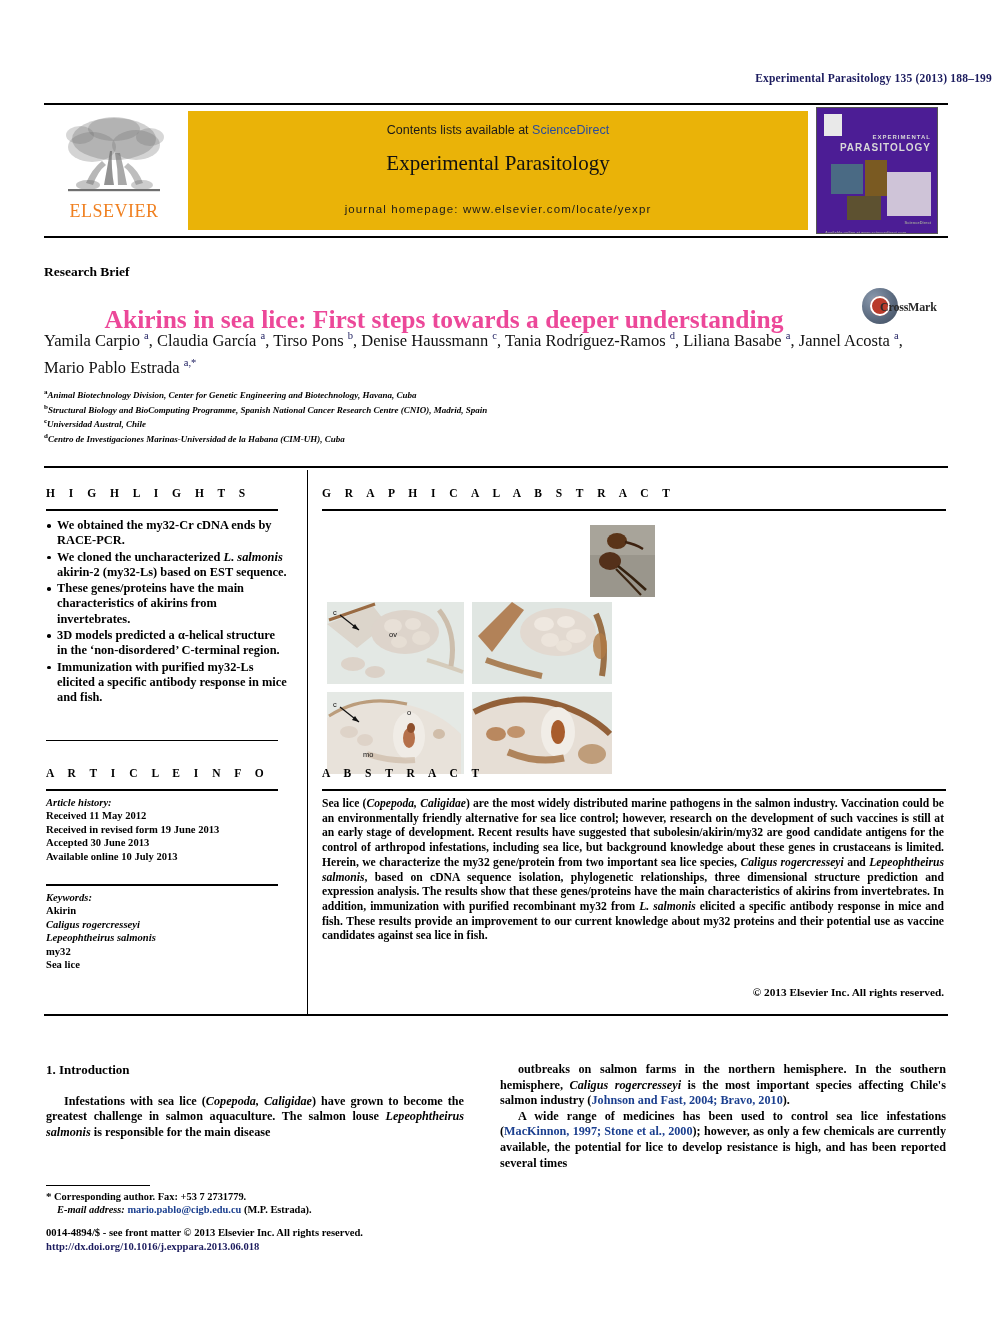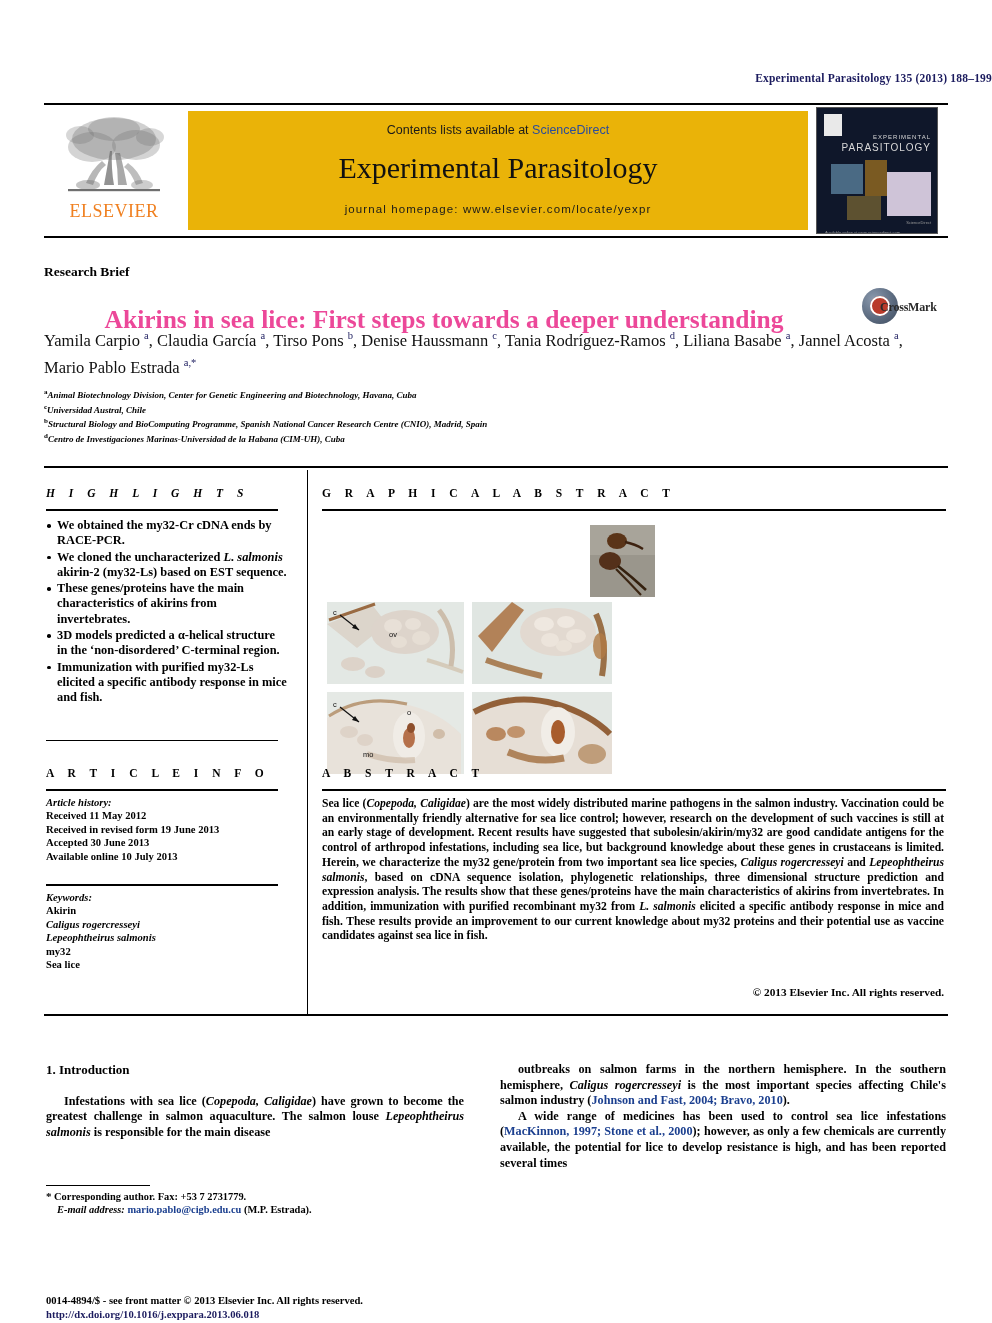--- a/index.html
+++ b/index.html
@@ -82,42 +82,43 @@
     font-size: 12.5px;
     color: #1a1a1a;
   }
   .sd-link { color: #2b4c9b; }
   .journal-name {
     position: absolute;
     left: 0; top: 40px;
     width: 620px;
     text-align: center;
     font-family: "Liberation Serif", serif;
-    font-size: 30px;
+    font-size: 21px;
     color: #111;
   }
   .homepage-line {
     position: absolute;
     left: 0; top: 92px;
     width: 620px;
     text-align: center;
     font-family: "Liberation Sans", sans-serif;
     font-size: 11.5px;
     letter-spacing: 1.1px;
     color: #1a1a1a;
   }
   
   .cover {
     position: absolute;
     left: 772px; top: 0px;
     width: 122px; height: 127px;
-    background: #0f172a;
+    background: #4c1d95;
     border: 1px solid #555;
     box-sizing: border-box;
     overflow: hidden;
+    font-weight: bold;
   }
   .cover-badge {
     position: absolute; left: 7px; top: 6px;
     width: 18px; height: 22px;
     background: #e9e9e9;
   }
   .cover-title1, .cover-title2 {
     position: absolute;
     right: 6px;
     color: #d8d8d8;
@@ -226,21 +227,21 @@
     background: #000;
     height: 1px;
   }
   .hr-thick {
     position: absolute;
     background: #000;
     height: 2px;
   }
 
   
-  #highlights-head { left: 46px; top: 487px; font-style: italic; }
+  #highlights-head { left: 46px; top: 487px; }
   #highlights-rule { left: 46px; top: 509px; width: 232px; }
   .highlights-list {
     position: absolute;
     left: 46px; top: 518px;
     width: 242px;
     font-size: 12.4px;
     line-height: 15.3px;
     font-weight: bold;
   }
   .highlights-list li {
@@ -386,21 +387,21 @@
     width: 420px;
     font-size: 10.4px;
     line-height: 13px;
     font-weight: bold;
   }
   .footnote .star { font-size: 11px; }
   .footnote .ital { font-style: italic; }
   .mail-link { color: #1b3f8f; }
   .imprint {
     position: absolute;
-    left: 46px; top: 1294px;
+    left: 46px; top: 1226px;
     width: 470px;
     font-size: 10.6px;
     line-height: 13.5px;
     font-weight: bold;
     color: #1b1b5e;
   }
   .imprint .l1 { color: #000; }
 </style>
 </head>
 <body>
@@ -464,22 +465,22 @@
     <div class="cm-circle">
       <div class="cm-inner"></div>
     </div>
     <div class="cm-label">CrossMark</div>
   </div>
 
   <div class="authors">Yamila Carpio <sup>a</sup>, Claudia García <sup>a</sup>, Tirso Pons <sup>b</sup>, Denise Haussmann <sup>c</sup>, Tania Rodríguez-Ramos <sup>d</sup>, Liliana Basabe <sup>a</sup>, Jannel Acosta <sup>a</sup>, Mario Pablo Estrada <sup>a,*</sup></div>
 
   <div class="affils">
     <div><sup>a</sup><span>Animal Biotechnology Division, Center for Genetic Engineering and Biotechnology, Havana, Cuba</span></div>
+    <div><sup>b</sup><span>Structural Biology and BioComputing Programme, Spanish National Cancer Research Centre (CNIO), Madrid, Spain</span></div>
     <div><sup>c</sup><span>Universidad Austral, Chile</span></div>
-    <div><sup>b</sup><span>Structural Biology and BioComputing Programme, Spanish National Cancer Research Centre (CNIO), Madrid, Spain</span></div>
     <div><sup>d</sup><span>Centro de Investigaciones Marinas-Universidad de la Habana (CIM-UH), Cuba</span></div>
   </div>
 
   <div class="sec-rule-top"></div>
   <div class="col-divider"></div>
 
   <div class="colhead" id="highlights-head">H I G H L I G H T S</div>
   <div class="hr-thick" id="highlights-rule"></div>
   <div class="highlights-list">
     <ul>

